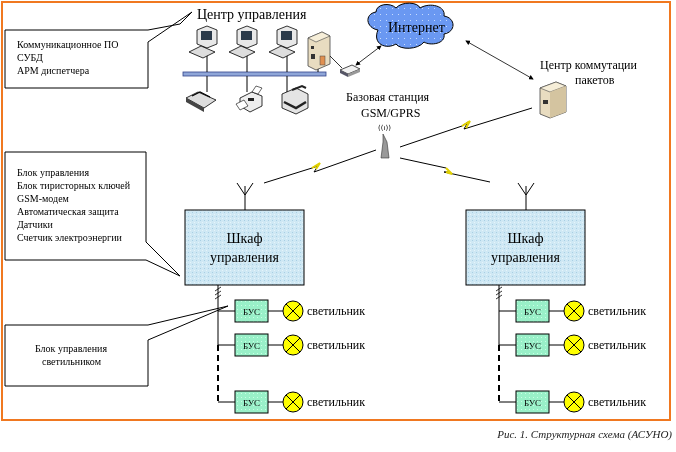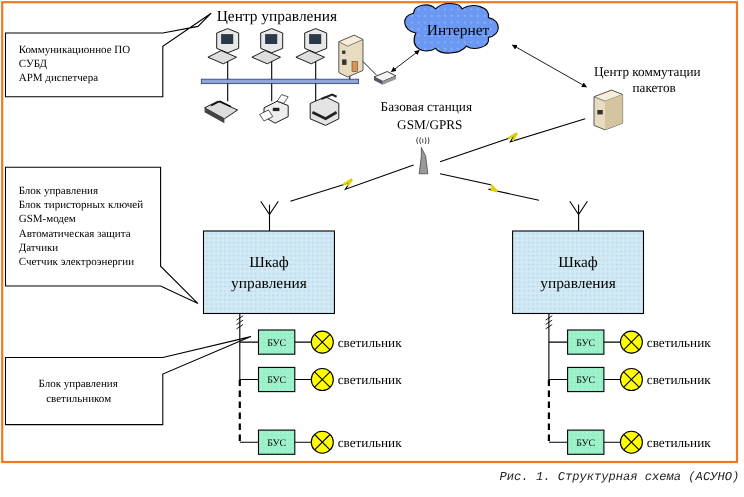--- a/index.html
+++ b/index.html
@@ -1,19 +1,19 @@
 <!DOCTYPE html>
 <html><head>
 <meta charset="utf-8">
 <style>
   html, body { margin: 0; padding: 0; background: #ffffff; }
   body { width: 676px; height: 452px; position: relative; overflow: hidden; font-family: "Liberation Serif", serif; }
   #frame { position: absolute; left: 1px; top: 1px; width: 670px; height: 420px; border: 2px solid #f07820; box-sizing: border-box; }
   svg#diagram { position: absolute; left: 0; top: 0; width: 676px; height: 452px; }
-  .caption { position: absolute; right: 4px; top: 428px; font-family: Liberation Mono, monospace; font-style: italic; font-size: 11px; color: #222; }
+  .caption { position: absolute; right: 4px; top: 428px; font-family: Liberation Serif, serif; font-style: italic; font-size: 11px; color: #222; }
   .lbl { font-family: "Liberation Serif", serif; fill: #000; }
   .callout-text { font-family: "Liberation Serif", serif; font-size: 10px; fill: #000; }
 </style>
 </head>
 <body>
 
 <div id="frame"></div>
 
 <svg id="diagram" xmlns="http://www.w3.org/2000/svg" viewBox="0 0 676 452">
   <defs>

